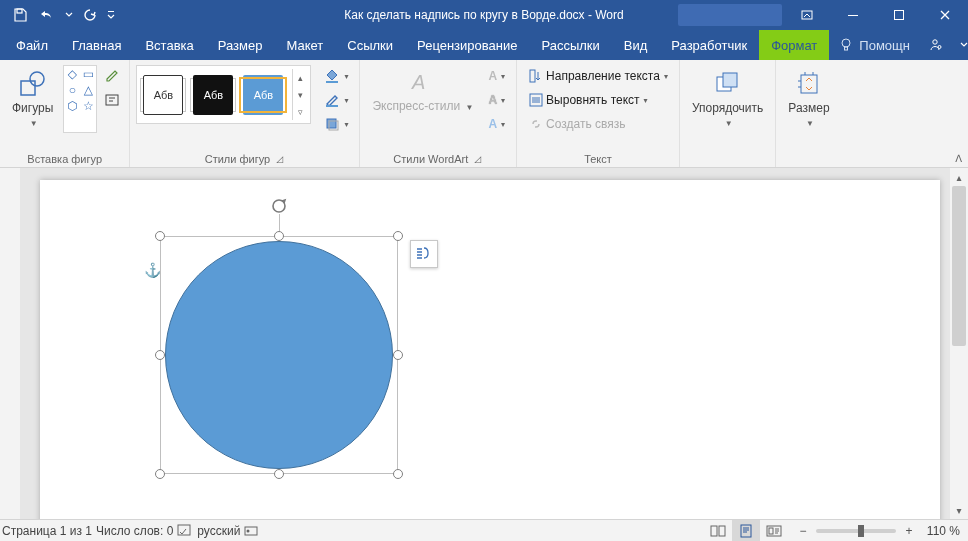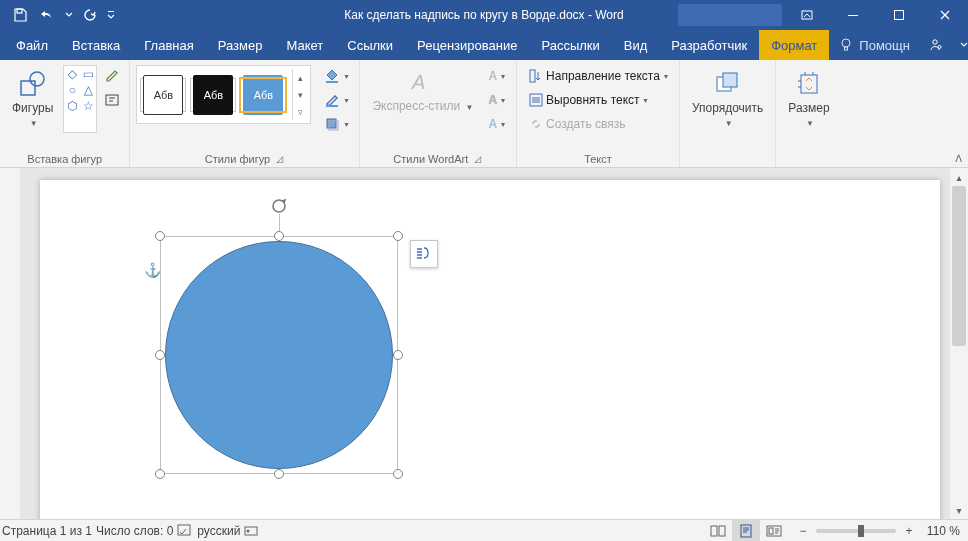--- a/index.html
+++ b/index.html
@@ -10,21 +10,21 @@
   .qat-btn { width: 28px; height: 28px; display: flex; align-items: center; justify-content: center; color: #fff; cursor: pointer; }
   .title { position: absolute; left: 0; right: 0; text-align: center; font-size: 12px; pointer-events: none; }
   .win-ctrls { margin-left: auto; display: flex; }
   .win-btn { width: 46px; height: 30px; display:flex; align-items:center; justify-content:center; color:#fff; }
   .win-accent { width: 104px; height: 22px; background: #3f6bb3; align-self:center; margin-right:2px; border-radius:2px;}
   
   .tabrow { height: 30px; background: #2b579a; display: flex; align-items: stretch; padding-left: 4px; position: relative; }
   .tab { padding: 0 12px; display:flex; align-items:center; color:#fff; font-size:13px; cursor:pointer; }
   .tab.active { background: #f3f3f3; color: #2b579a; }
   .tab.context { background: #3f6bb3; }
-  .tab.context.active { background:#eab308; color:#2b579a;text-align:right;}
+  .tab.context.active { background:#84cc16; color:#2b579a;text-align:right;}
   .tab-right { margin-left: auto; display:flex; align-items:center; }
   .tell { display:flex; align-items:center; gap:6px; color:#d3e0f2; padding:0 10px; font-size:13px;}
   .share-ic { width:30px; display:flex; align-items:center; justify-content:center; color:#fff;}
   .smile-ic { width:28px; display:flex; align-items:center; justify-content:center; color:#fff;}
   
   .ribbon { height: 108px; background: #f3f3f3; border-bottom: 1px solid #d4d4d4; display:flex; position:relative; }
   .group { display:flex; flex-direction:column; padding:3px 6px 0 6px; align-items:center; border-right:1px solid #e0e0e0; }
   .group-body { flex:1; display:flex; align-items:flex-start; gap:4px; padding-top:2px;}
   .group-label { font-size:11px; color:#666; padding:2px 0 1px; display:flex; align-items:center; gap:4px; height:18px;}
   .big-btn { display:flex; flex-direction:column; align-items:center; justify-content:flex-start; padding:3px 5px; gap:3px; cursor:pointer; border:1px solid transparent; border-radius:2px;}
@@ -134,22 +134,22 @@
     <div class="win-btn close">
       <svg width="12" height="12" viewBox="0 0 12 12">
           <path d="M2 2l8 8M10 2l-8 8" stroke="#fff" stroke-width="1.3"></path>
         </svg>
     </div>
   </div>
 </div>
 
 <div class="tabrow">
   <div class="tab">Файл</div>
+  <div class="tab">Главная</div>
   <div class="tab">Вставка</div>
-  <div class="tab">Главная</div>
   <div class="tab">Размер</div>
   <div class="tab">Макет</div>
   <div class="tab">Ссылки</div>
   <div class="tab">Рецензирование</div>
   <div class="tab">Рассылки</div>
   <div class="tab">Вид</div>
   <div class="tab">Разработчик</div>
   <div style="width:18px"></div>
   <div class="tab context active">Формат</div>
   <div class="tab-right">

